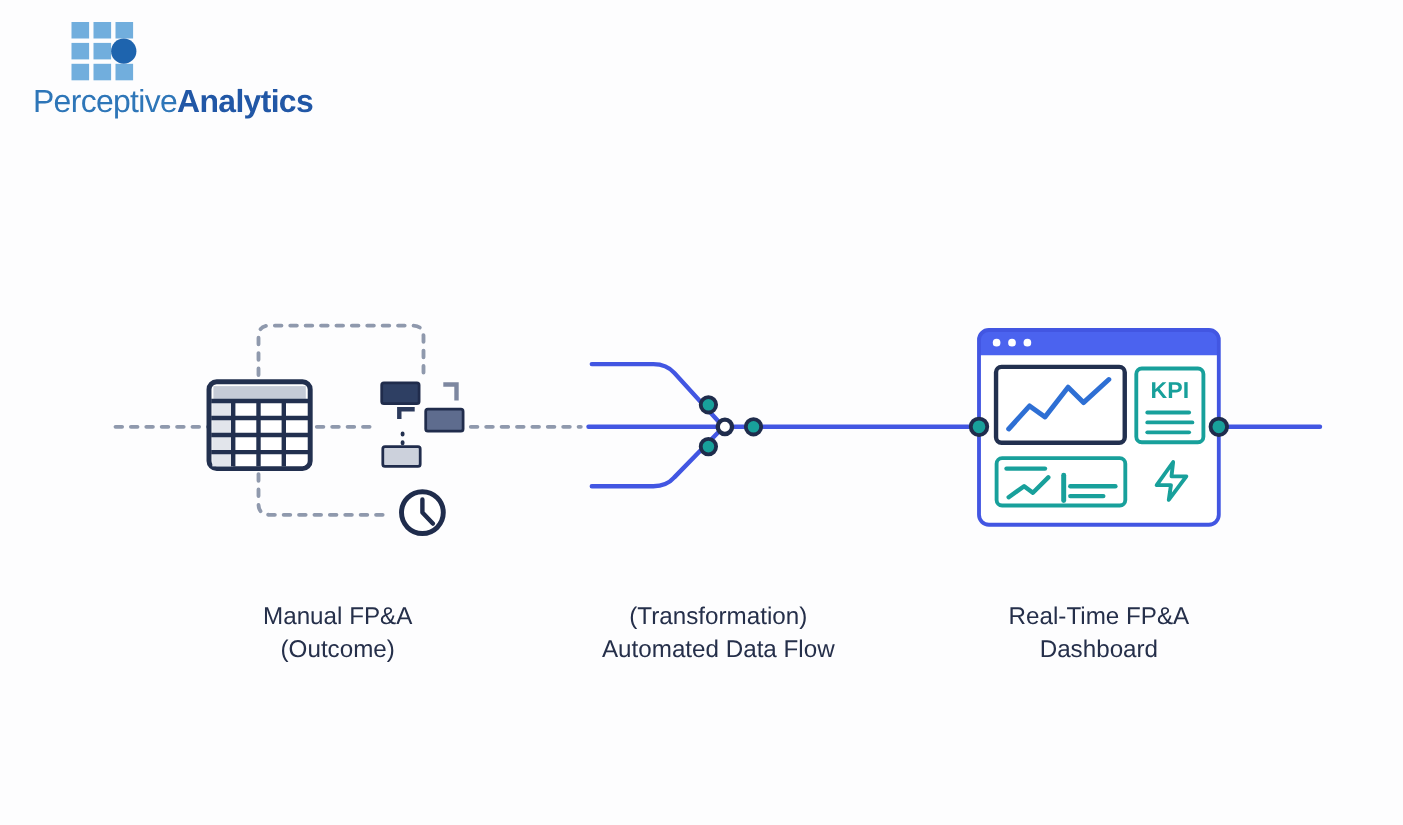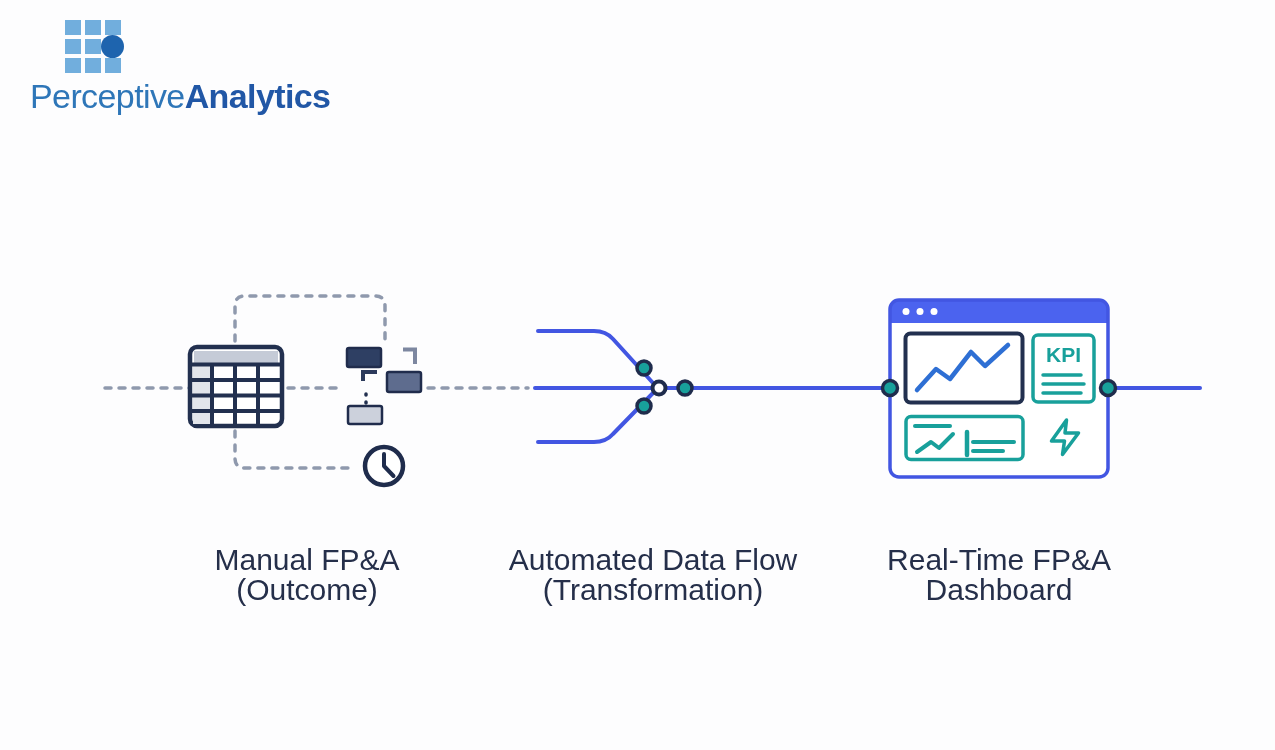--- a/index.html
+++ b/index.html
@@ -7,29 +7,29 @@
     position:relative;width:1275px;height:750px;overflow:hidden;
     background:#fdfdfe;font-family:"Liberation Sans",sans-serif;
   }
   
   .logo{position:absolute;left:30px;top:20px;width:320px;}
   .logo-grid{position:relative;margin-left:35px;width:56px;height:53px;
     display:grid;grid-template-columns:repeat(3,16px);grid-template-rows:repeat(3,15px);gap:4px;}
   .logo-sq{background:#71aedd;}
   .logo-sq.hidden-cell{background:transparent;}
   .logo-circle{position:absolute;left:36px;top:15px;width:23px;height:23px;border-radius:50%;background:#1e64ae;}
-  .logo-text{margin-top:4px;font-size:34px;letter-spacing:-0.6px;white-space:nowrap;}
+  .logo-text{margin-top:4px;font-size:29px;letter-spacing:-0.6px;white-space:nowrap;}
   .brand-light{color:#2e76b8;font-weight:400;}
   .brand-bold{color:#2157a6;font-weight:700;}
   
   .diagram-svg{position:absolute;left:0;top:0;}
   .diagram-svg text{font-family:"Liberation Sans",sans-serif;}
   
   .stage-label{position:absolute;top:545px;transform:translateX(-50%);
-    text-align:center;color:#252f4a;font-size:30px;line-height:30px;}
+    text-align:center;color:#252f4a;font-size:22px;line-height:30px;}
 </style>
 </head>
 <body>
 
 <div class="canvas">
 
   <div class="logo">
     <div class="logo-grid">
       <div class="logo-sq"></div>
         <div class="logo-sq"></div>
@@ -144,20 +144,20 @@
       <circle cx="890" cy="388" r="7.5" fill="#18a09b" stroke="#1f2c4c" stroke-width="3.5"></circle>
       <circle cx="1108" cy="388" r="7.5" fill="#18a09b" stroke="#1f2c4c" stroke-width="3.5"></circle>
     </g>
   </svg>
 
   <div class="stage-label" style="left:307px;">
     <div>Manual FP&amp;A</div>
     <div>(Outcome)</div>
   </div>
   <div class="stage-label" style="left:653px;">
+    <div>(Transformation)</div>
     <div>Automated Data Flow</div>
-    <div>(Transformation)</div>
   </div>
   <div class="stage-label" style="left:999px;text-align:center;">
     <div>Real-Time FP&amp;A Dashboard</div>
   </div>
 
 </div>
 
 </body></html>

